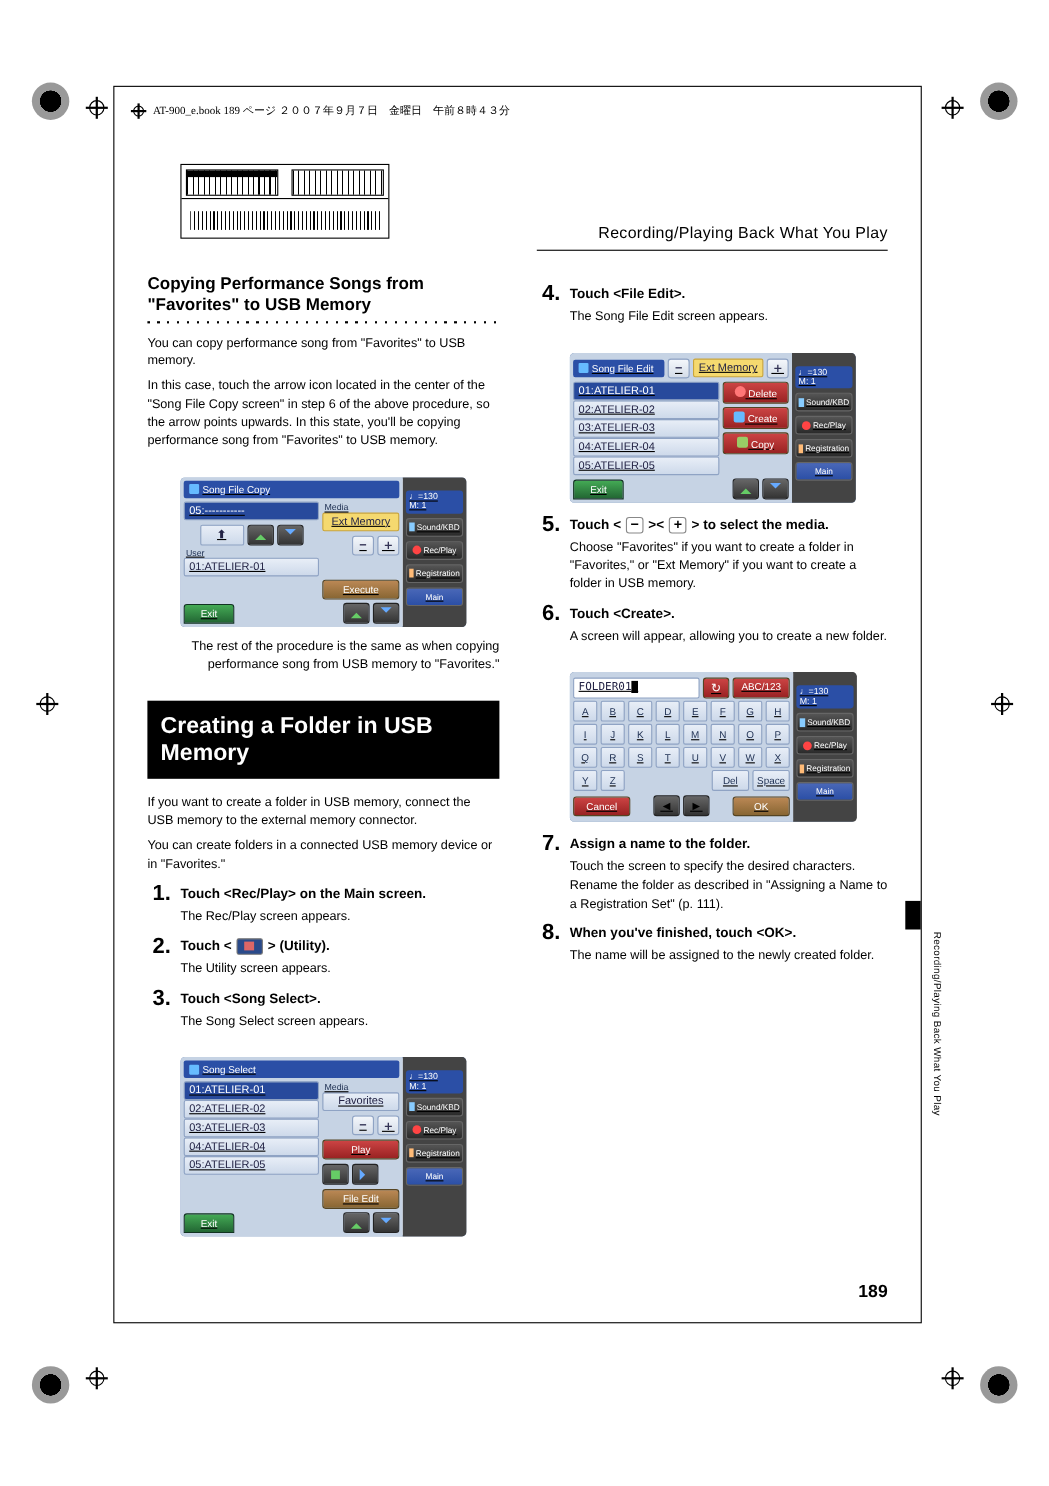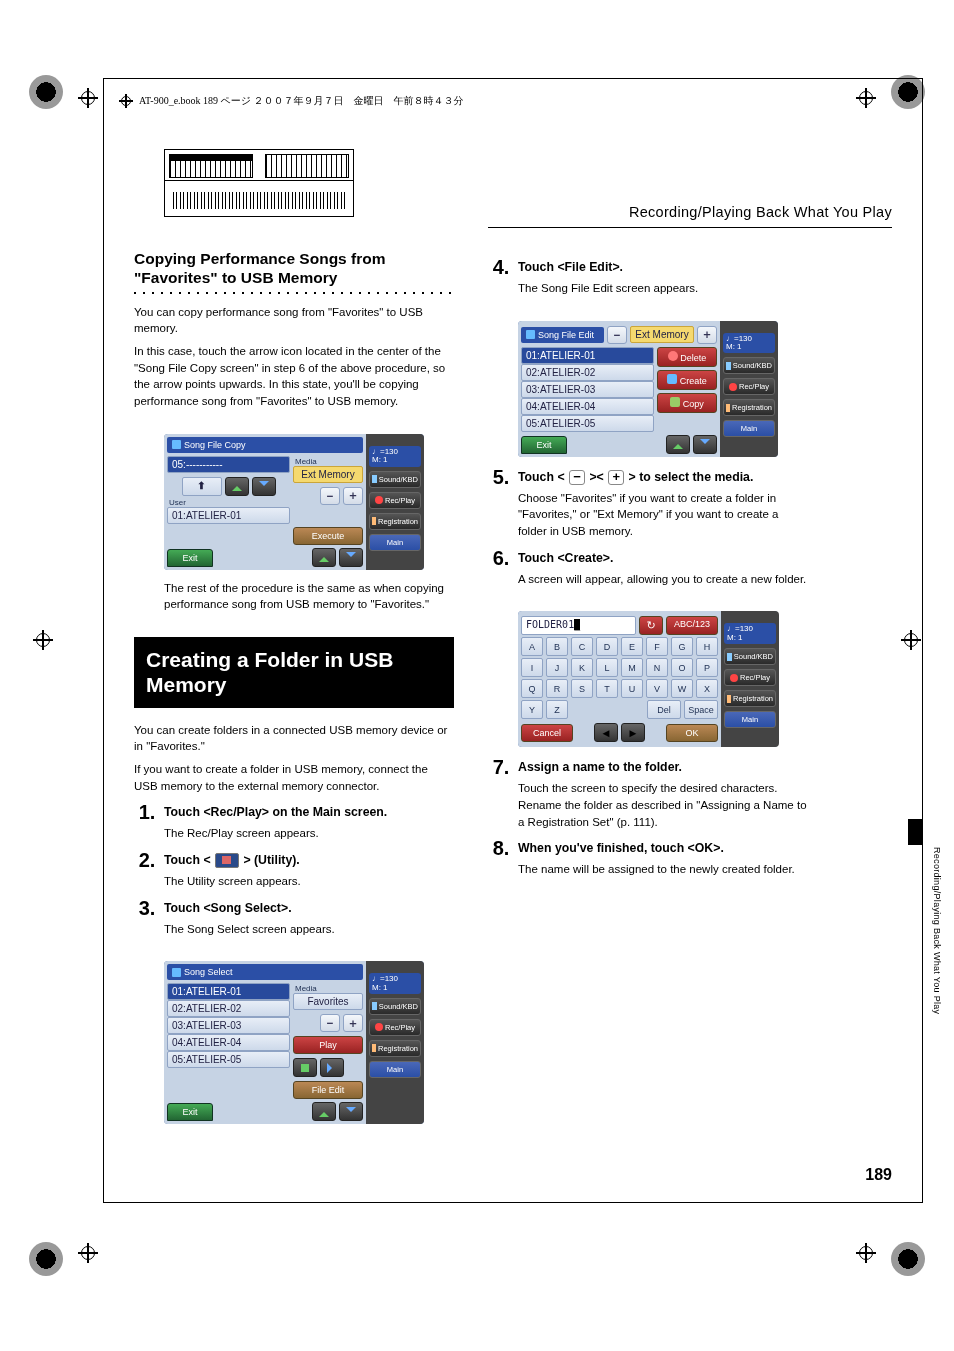--- a/index.html
+++ b/index.html
@@ -29,21 +29,21 @@
   .crop-reg::before, .crop-reg::after {
     content:""; position:absolute; background:#000;
   }
   .crop-reg::before { left:9px; top:0; width:2px; height:20px; }
   .crop-reg::after  { top:9px; left:0; height:2px; width:20px; }
   .crop-reg .ring { position:absolute; inset:3px; border:1px solid #000; border-radius:50%;}
 
   .page-frame {
     position:absolute;
     left: 103px; top: 78px;
-    width: 820px; height: 1125px;
+    width: 735px; height: 1125px;
     border: 0.5px solid #000;
     box-sizing: border-box;
   }
 
   .book-hdr {
     position:absolute;
     left: 15px; top: 15px;
     font-size: 10px;
     font-family: "MS Mincho","Hiragino Mincho ProN",serif;
     display:flex; align-items:center; gap:6px;
@@ -151,20 +151,21 @@
   }
 
   
   .lcd {
     width: 260px;
     border-radius: 4px;
     margin: 24px 0 10px 30px;
     box-shadow: inset 0 0 0 1px #5577aa;
     font-family: Arial,sans-serif;
     display:flex;
+    text-decoration:underline;
   }
   .lcd-main { flex:1; background:#c6d3e4; border-radius:4px 0 0 4px; padding:3px; position:relative;}
   .lcd-side { width:52px; background:#444; border-radius:0 4px 4px 0; display:flex; flex-direction:column; gap:4px; padding:12px 3px;}
   .lcd-title {
     background:#2b4fa6; color:#fff; font-size:9px; padding:3px 5px;
     border-radius:2px; display:flex; align-items:center; gap:3px;
     margin-bottom:3px;
   }
   .lcd-title .ticon{width:9px;height:9px;background:#6bf;border-radius:1px;}
   .lcd-tempo{
@@ -342,26 +343,26 @@
             <span>Rec/Play</span>
           </div>
         <div class="lcd-sbtn">
             <span class="si" style="background:#fb7;"></span>
             <span>Registration</span>
           </div>
         <div class="lcd-sbtn main">Main</div>
       </div>
     </div>
 
-    <p class="body" style="margin-left:30px;">The rest of the procedure is the same as when copying performance song from USB memory to "Favorites."</p>
+    <p class="body" style="margin-left:30px;text-align:right;">The rest of the procedure is the same as when copying performance song from USB memory to "Favorites."</p>
 
     <h2 class="sect-bar">Creating a Folder in USB Memory</h2>
 
+    <p class="body">If you want to create a folder in USB memory, connect the USB memory to the external memory connector.</p>
     <p class="body">You can create folders in a connected USB memory device or in "Favorites."</p>
-    <p class="body">If you want to create a folder in USB memory, connect the USB memory to the external memory connector.</p>
 
     <div class="step">
       <div class="num">1.</div>
       <div class="stext">Touch &lt;Rec/Play&gt; on the Main screen.</div>
     </div>
     <div class="step-sub">The Rec/Play screen appears.</div>
 
     <div class="step">
       <div class="num">2.</div>
       <div class="stext">

